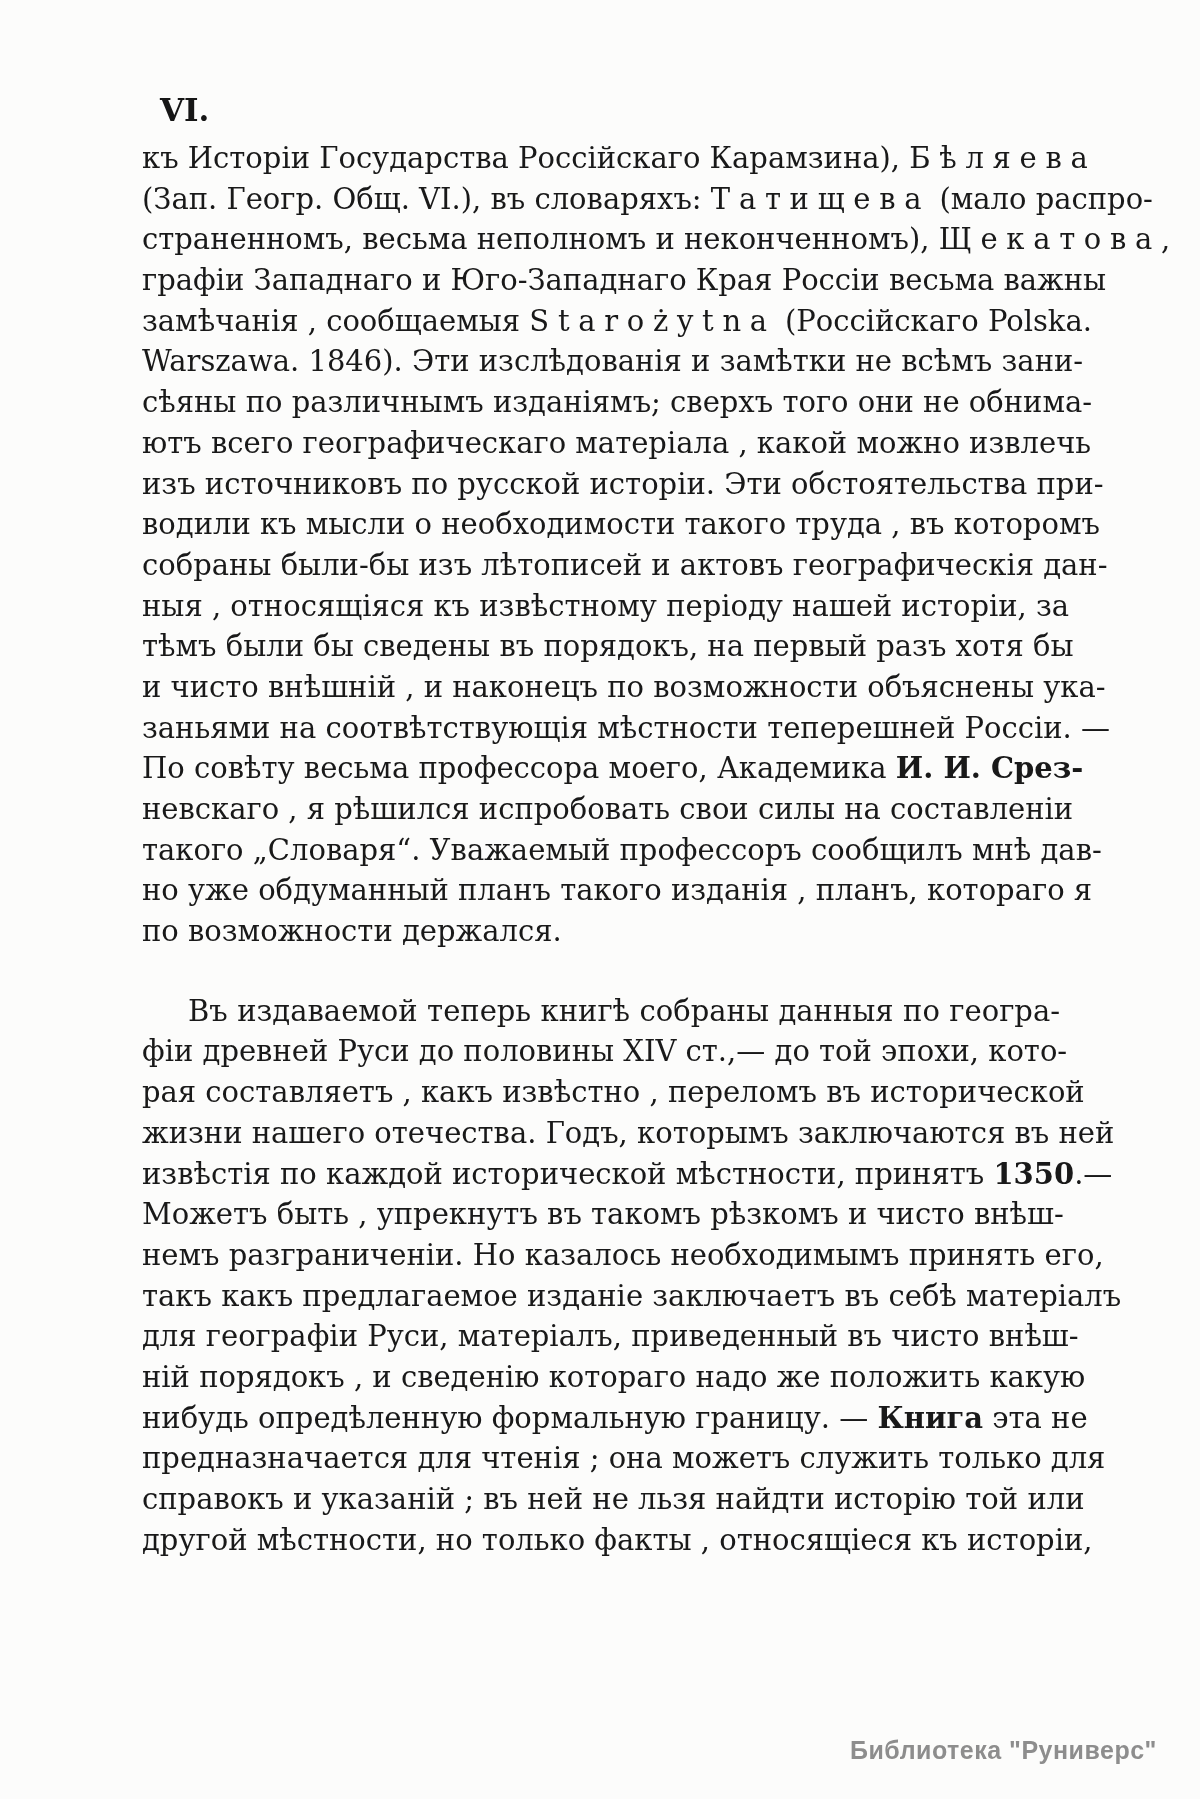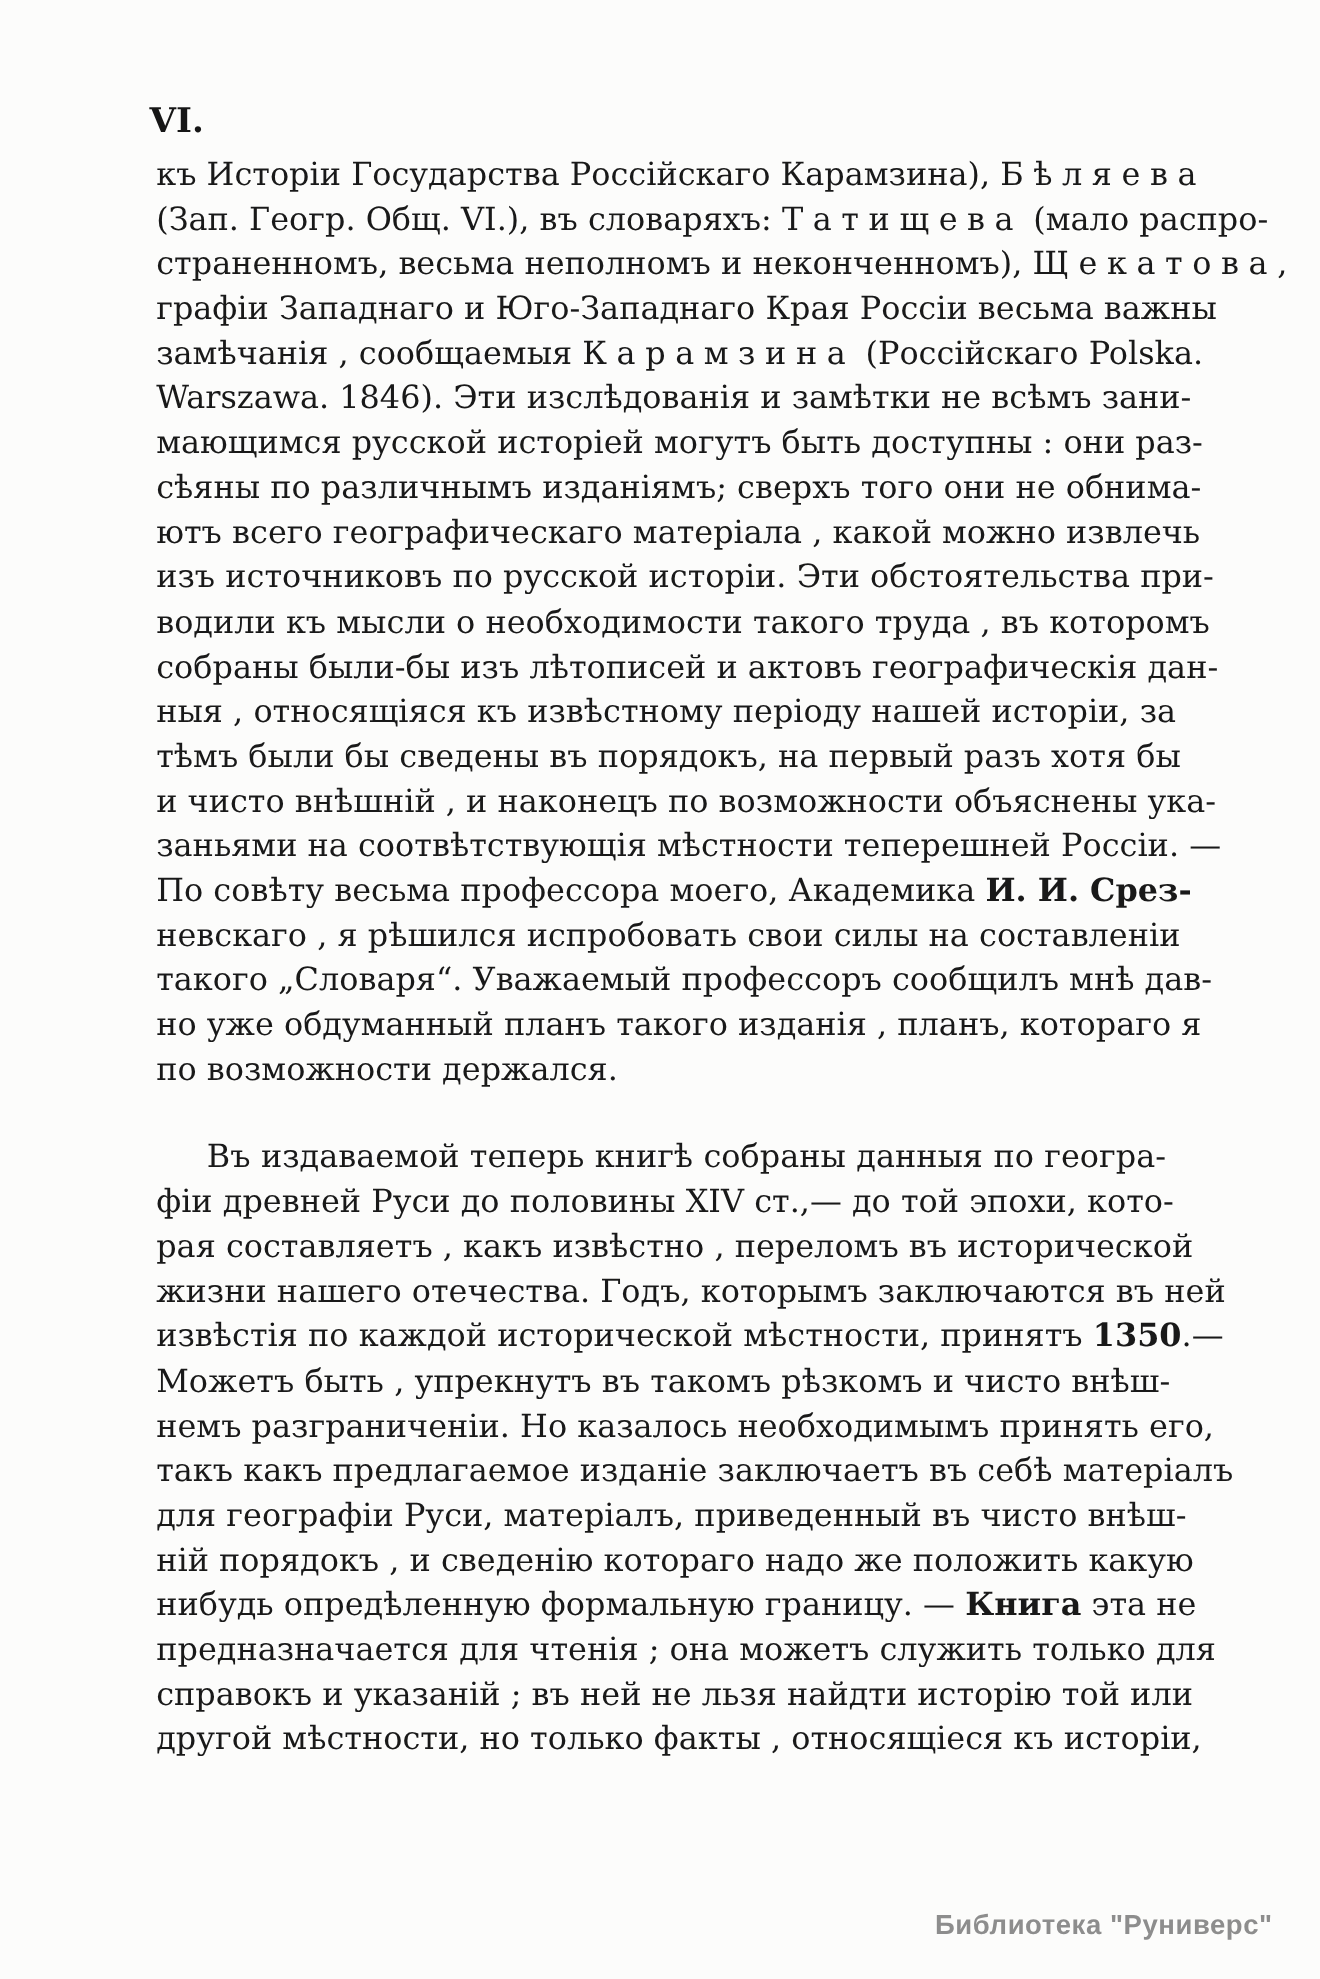--- a/index.html
+++ b/index.html
@@ -5,21 +5,21 @@
   html, body { margin: 0; padding: 0; }
   body {
     width: 1200px; height: 1799px;
     background: #fcfcfb;
     position: relative;
     overflow: hidden;
     font-family: "DejaVu Serif", "Liberation Serif", serif;
   }
   .page-number {
     position: absolute;
-    left: 136px; top: 92px;
+    left: 160px; top: 92px;
     font-weight: bold;
     font-size: 31px;
     color: #161616;
   }
   .text-block {
     position: absolute;
     left: 142px; top: 138px;
     width: 918px;
     color: #191919;
     font-size: 29px;
@@ -55,23 +55,22 @@
 <body>
 
 <div class="page-number">VI.</div>
 
 <div class="text-block" id="text-block">
     <div class="para">
       <div class="line"><span class="">къ Исторіи Государства Россійскаго Карамзина), </span><span class="seg-sp ">Бѣляева</span></div>
       <div class="line"><span class="">(Зап. Геогр. Общ. VI.), въ словаряхъ: </span><span class="seg-sp ">Татищева</span><span class=""> (мало распро-</span></div>
       <div class="line"><span class="">страненномъ, весьма неполномъ и неконченномъ), </span><span class="seg-sp ">Щекатова</span><span class="">,</span></div>
       <div class="line"><span class="">графіи Западнаго и Юго-Западнаго Края Россіи весьма важны</span></div>
-      <div class="line"><span class="">замѣчанія , сообщаемыя </span><span class="seg-sp ">Карамзина</span><span class=""> (Россійскаго Polska.</span></div>
+      <div class="line"><span class="">замѣчанія , сообщаемыя </span><span class="seg-sp ">Starożytna</span><span class=""> (Россійскаго Polska.</span></div>
       <div class="line"><span class="">Warszawa. 1846). Эти изслѣдованія и замѣтки не всѣмъ зани-</span></div>
-      <div class="line"><span class="">мающимся русской исторіей могутъ быть доступны : они раз-</span></div>
       <div class="line"><span class="">сѣяны по различнымъ изданіямъ; сверхъ того они не обнима-</span></div>
       <div class="line"><span class="">ютъ всего географическаго матеріала , какой можно извлечь</span></div>
       <div class="line"><span class="">изъ источниковъ по русской исторіи. Эти обстоятельства при-</span></div>
       <div class="line"><span class="">водили къ мысли о необходимости такого труда , въ которомъ</span></div>
       <div class="line"><span class="">собраны были-бы изъ лѣтописей и актовъ географическія дан-</span></div>
       <div class="line"><span class="">ныя , относящіяся къ извѣстному періоду нашей исторіи, за</span></div>
       <div class="line"><span class="">тѣмъ были бы сведены въ порядокъ, на первый разъ хотя бы</span></div>
       <div class="line"><span class="">и чисто внѣшній , и наконецъ по возможности объяснены ука-</span></div>
       <div class="line"><span class="">заньями на соотвѣтствующія мѣстности теперешней Россіи. —</span></div>
       <div class="line"><span class="">По совѣту весьма профессора моего, Академика </span><span class="seg-b">И. И. Срез-</span></div>

